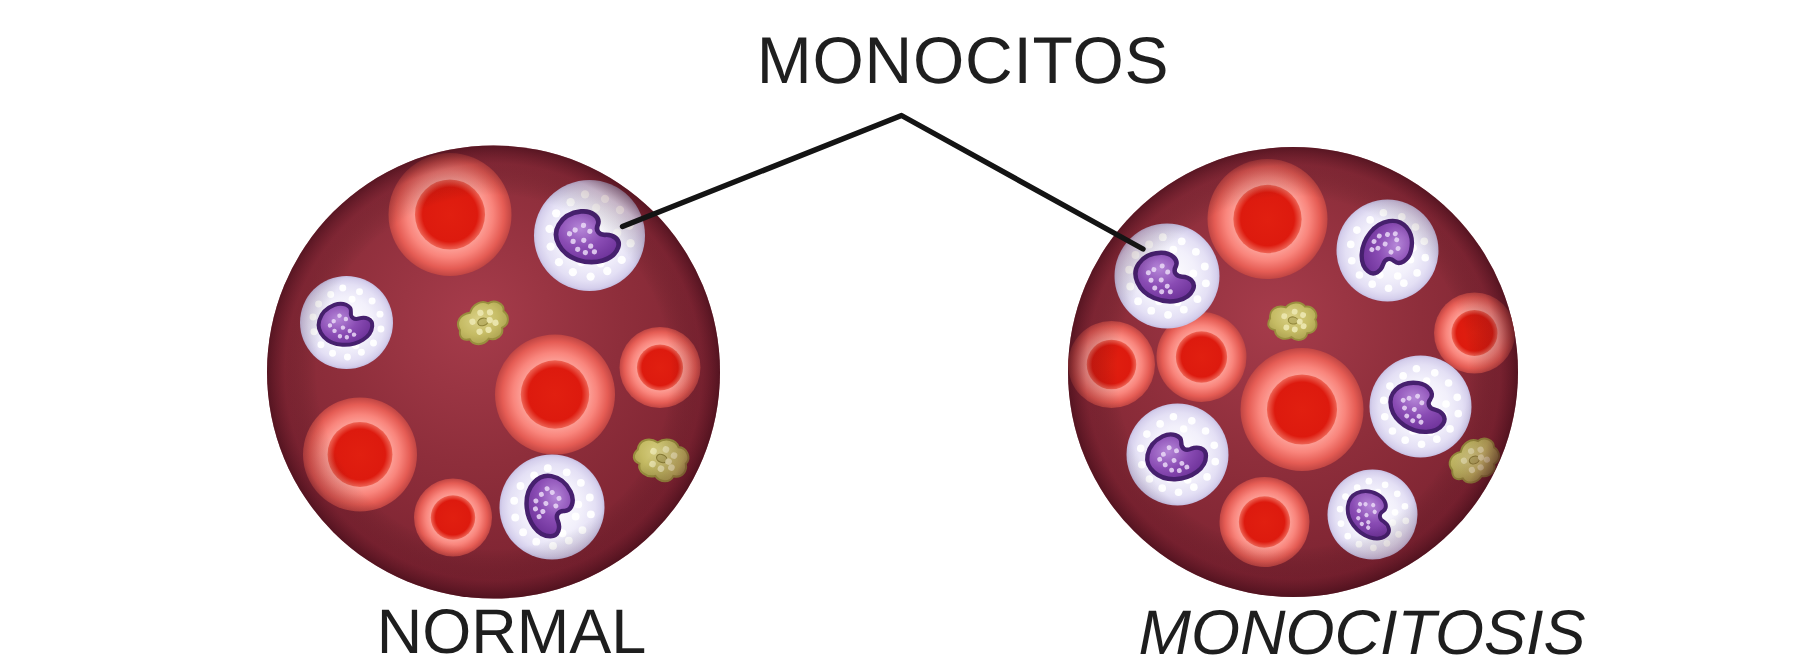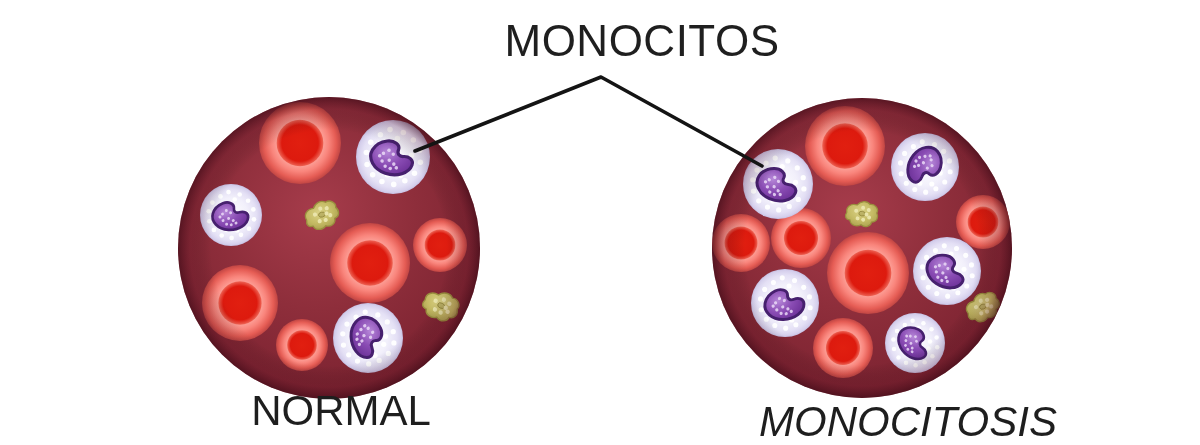--- a/index.html
+++ b/index.html
@@ -4,21 +4,21 @@
 <style>
   html,body{margin:0;padding:0;}
   body{width:1200px;height:445px;background:#ffffff;overflow:hidden;
        font-family:"Liberation Sans", sans-serif;}
   .stage{position:relative;width:1200px;height:416px;}
   .diagram-svg{position:absolute;left:0;top:0;}
   .title{position:absolute;top:16px;left:642px;transform:translateX(-50%);
          font-size:44px;font-weight:400;letter-spacing:0.5px;color:#1f1f1f;white-space:nowrap;}
   .panel-label{position:absolute;font-size:42px;font-weight:400;color:#1e1e1e;
          transform:translateX(-50%);white-space:nowrap;}
-  .label-left{left:341px;top:387px;}
+  .label-left{left:341px;top:397px;}
   .label-right{left:908px;top:398px;font-style:italic;}
 </style>
 </head>
 <body>
 
 <div class="stage">
   <svg id="diagram" class="diagram-svg" width="1200" height="445" viewBox="0 0 1200 445">
       <defs>
         <radialGradient id="vesselGrad" cx="46%" cy="38%" r="72%">
           <stop offset="0" stop-color="#a63c4b"></stop>

